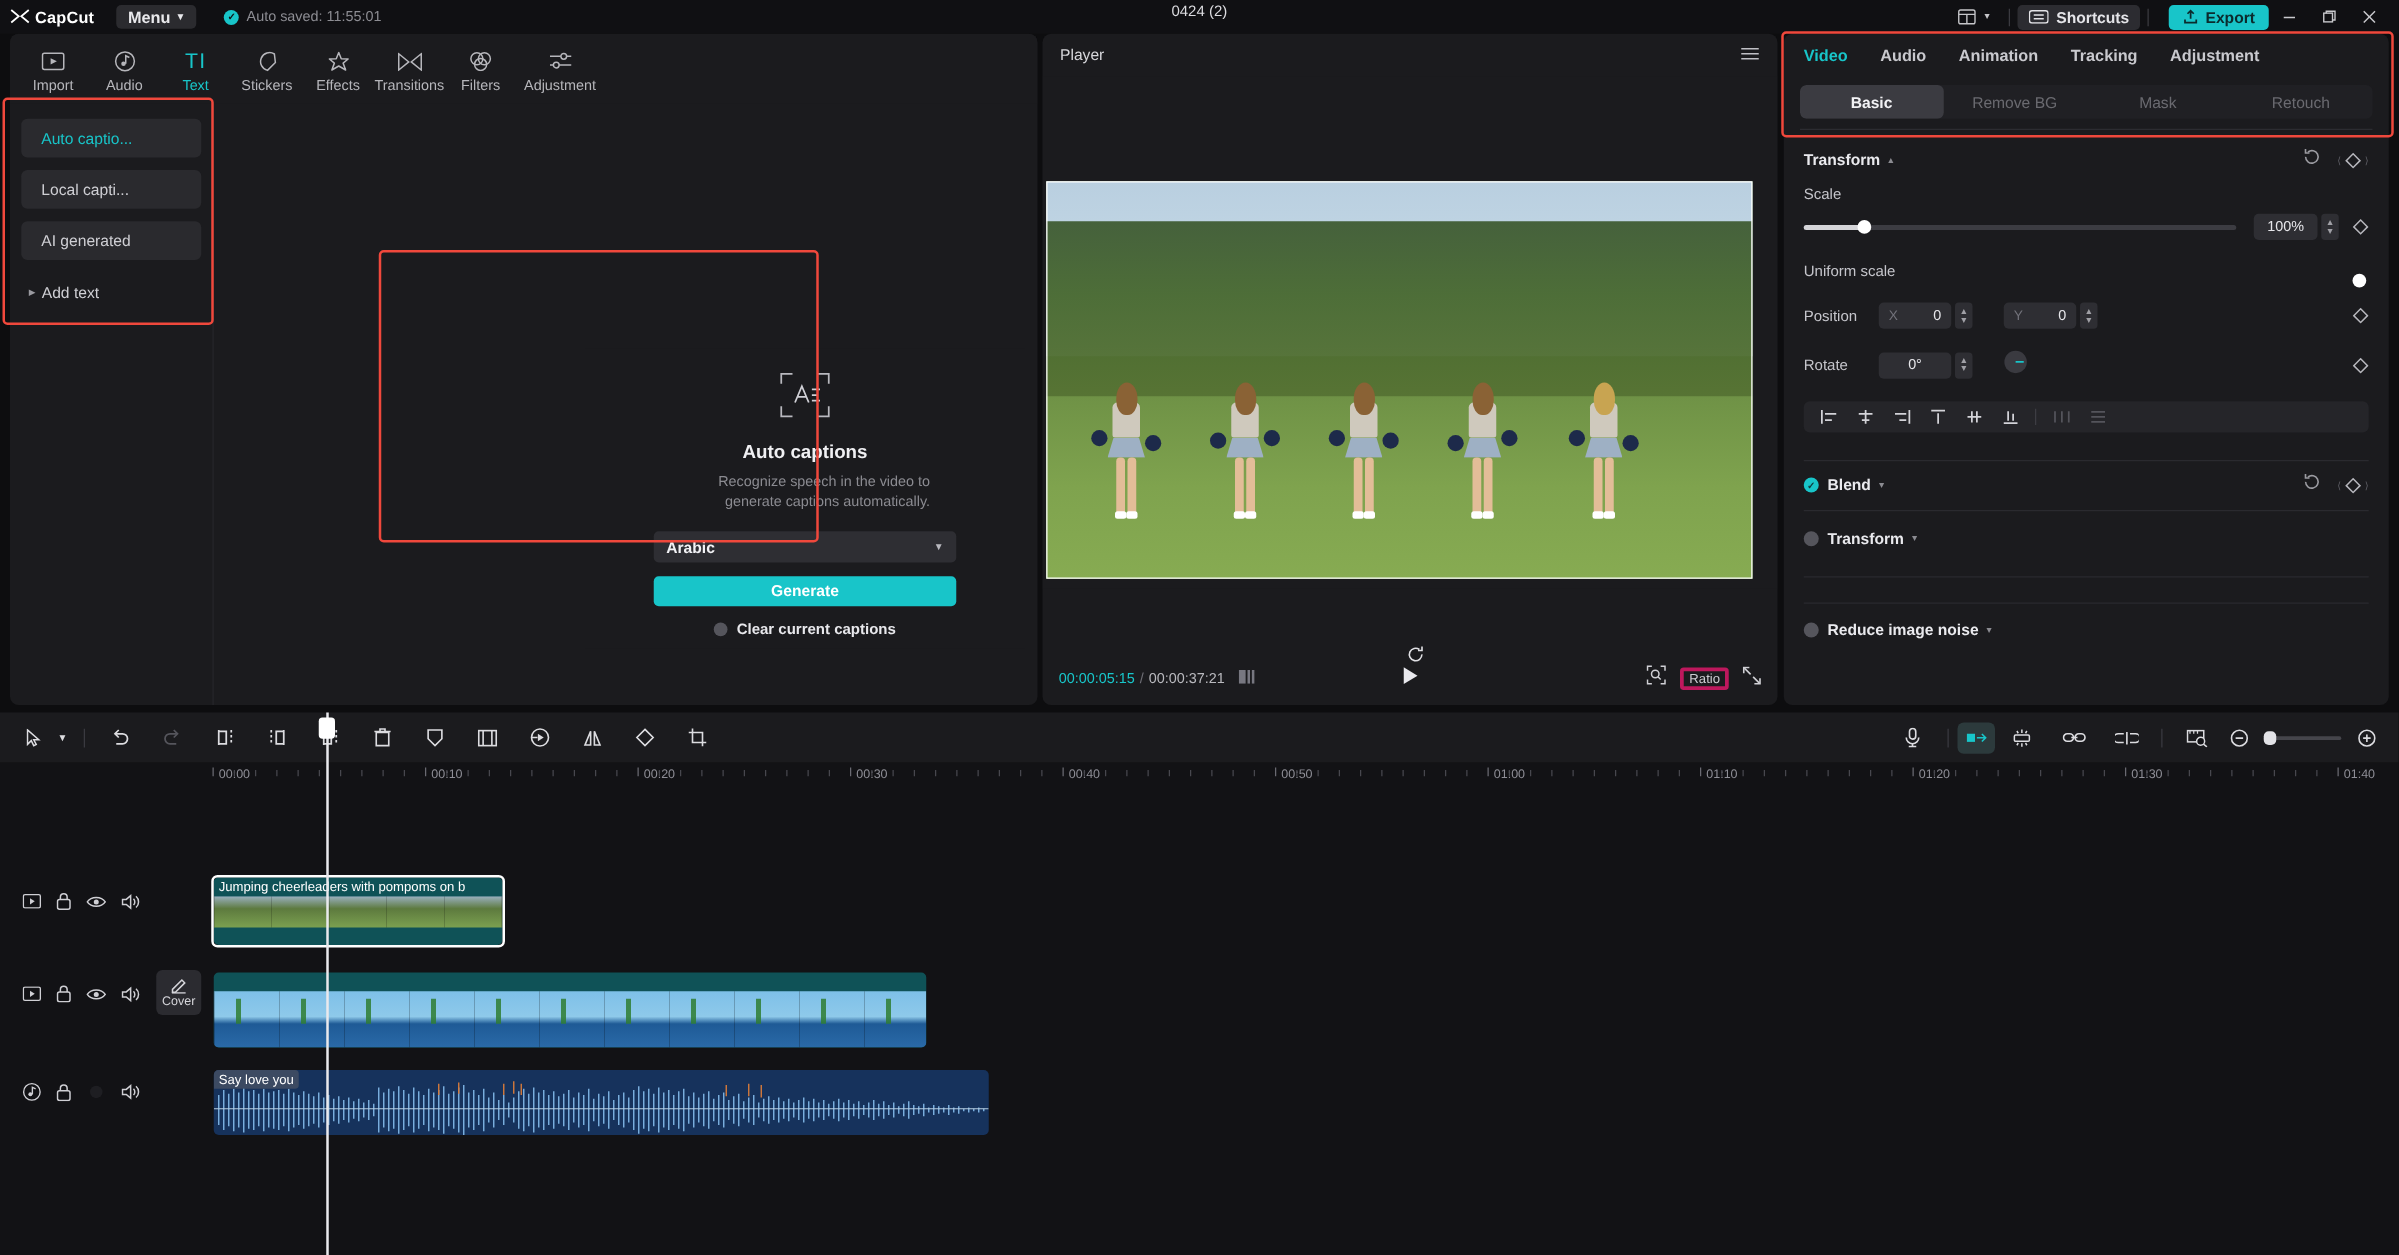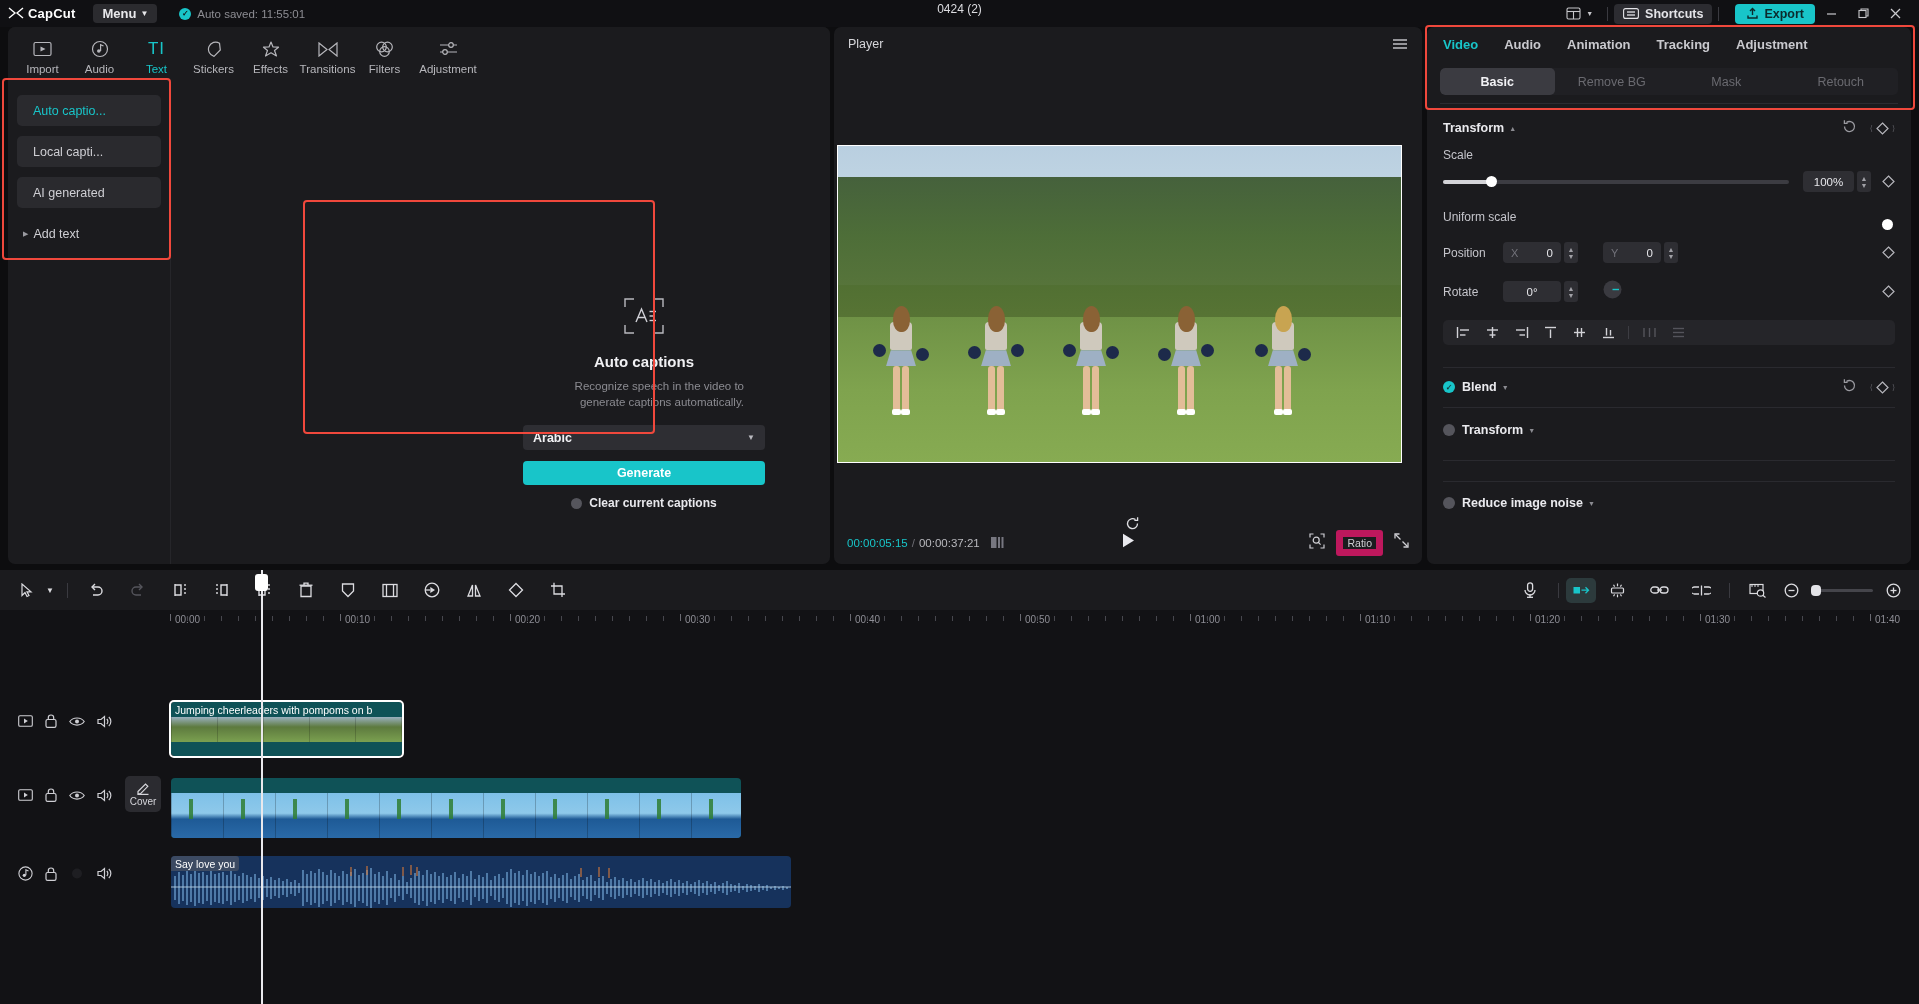--- a/index.html
+++ b/index.html
@@ -114,21 +114,21 @@
   }
   .player-foot {
     position:absolute; left:0; bottom:0; width:588px; height:43px;
     display:flex; align-items:center; padding:0 13px;
   }
   .tc-cur { font-size:11.5px; color:#18c5c9; }
   .tc-sep { font-size:11.5px; color:#6f6f76; margin:0 4px; }
   .tc-tot { font-size:11.5px; color:#b9b9be; }
   .foot-mid { position:absolute; left:0; right:0; text-align:center; pointer-events:none; }
   .foot-right { margin-left:auto; display:flex; align-items:center; gap:11px; }
-  .ratio-pill { border:7px solid #be185d; border-radius:3px; padding:0px 4px; font-size:10.5px; color:#cdcdd2; }
+  .ratio-pill { border:3px solid #be185d; border-radius:3px; padding:0px 4px; font-size:10.5px; color:#cdcdd2; }
 
   
   .sky { position:absolute; left:0; top:0; width:100%; height:44%;
          background:linear-gradient(#b9cfe0, #cfe0ea); }
   .trees { position:absolute; left:0; top:10%; width:100%; height:46%;
            background:linear-gradient(180deg,#3f5b33 0%,#47682f 40%,#577333 100%); }
   .grass { position:absolute; left:0; bottom:0; width:100%; height:46%;
            background:linear-gradient(180deg,#6f9246 0%,#7fa34e 50%,#87ab52 100%); }
   .cheer { position:absolute; bottom:16%; width:52px; }
   .cheer .head { width:13px; height:14px; border-radius:50%; background:#e8c3a0; margin:0 auto; }

